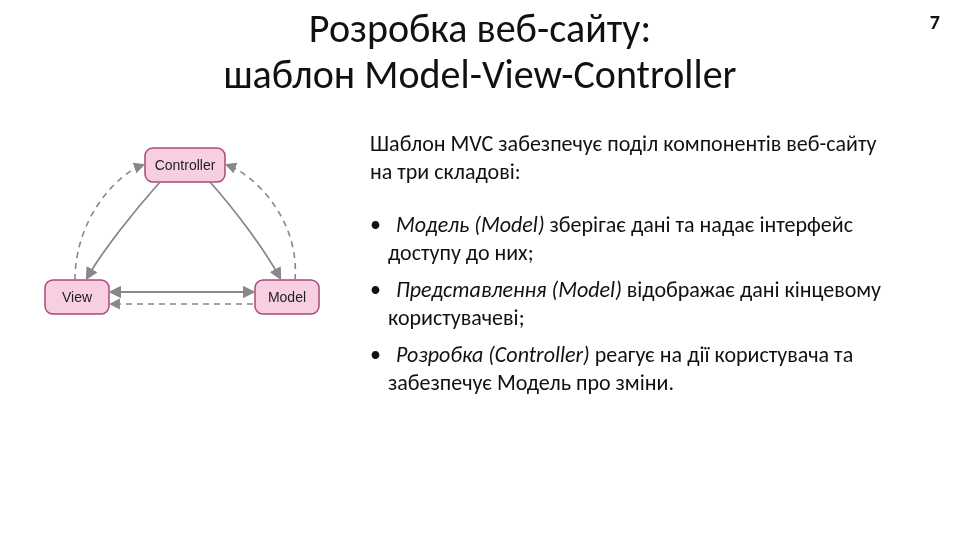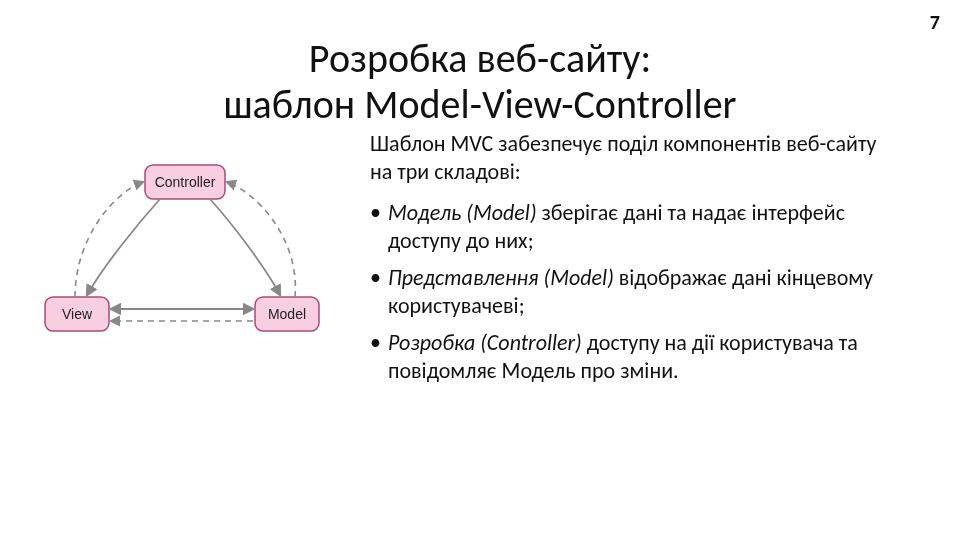--- a/index.html
+++ b/index.html
@@ -1,33 +1,33 @@
 <!DOCTYPE html>
 <html><head>
 <meta charset="utf-8">
 <style>
   * { box-sizing: border-box; margin: 0; padding: 0; }
   html, body { width: 960px; height: 540px; font-family: "Calibri", "Arial", sans-serif; background: #fff; color: #111; }
   .slide { position: relative; width: 960px; height: 540px; }
   .page-num { position: absolute; top: 10px; right: 20px; font-size: 20px; font-weight: 700; }
-  .title { position: absolute; top: 36px; left: 0; width: 100%; text-align: center; font-size: 40px; line-height: 1.15; font-weight: 400; }
+  .title { position: absolute; top: 6px; left: 0; width: 100%; text-align: center; font-size: 40px; line-height: 1.15; font-weight: 400; }
   .content { position: absolute; top: 130px; left: 0; width: 960px; display: flex; }
-  .diagram-wrap { width: 370px; display: flex; align-items: center; justify-content: center; }
+  .diagram-wrap { width: 370px; display: flex; justify-content: center; }
   svg.diagram { width: 320px; height: 230px; }
   .node rect { fill: #f8cfe0; stroke: #a94a7a; stroke-width: 1.5; rx: 8; ry: 8; }
   .node text { font-family: Arial, sans-serif; font-size: 14px; fill: #222; text-anchor: middle; dominant-baseline: middle; }
   .arrow-solid { stroke: #888; stroke-width: 1.8; fill: none; marker-end: url(#arr); }
   .arrow-dashed { stroke: #888; stroke-width: 1.6; fill: none; stroke-dasharray: 6 5; marker-end: url(#arr); }
   .arrow-double { stroke: #888; stroke-width: 1.8; fill: none; marker-start: url(#arr); marker-end: url(#arr); }
   .text-col { width: 560px; padding-right: 30px; font-size: 22px; line-height: 1.25; }
-  .intro { margin-bottom: 14px; }
+  .intro { margin-bottom: 26px; }
   .bullet { display: flex; margin-bottom: 10px; }
   .bullet .dot { width: 18px; flex-shrink: 0; }
   .bullet .body { flex: 1; }
-  .italic { font-style: italic; }
+  .italic { font-style: italic; margin-left: 8px; }
 </style>
 </head>
 <body>
 
 <div class="slide">
 
   <div class="page-num">7</div>
 
   <div class="title">
     <span>Розробка веб-сайту:</span><br>
@@ -86,19 +86,19 @@
       <div class="bullet">
         <span class="dot">•</span>
         <span class="body">
           <span class="italic">Представлення (Model)</span><span> відображає дані кінцевому користувачеві;</span>
         </span>
       </div>
 
       <div class="bullet">
         <span class="dot">•</span>
         <span class="body">
-          <span class="italic">Розробка (Controller)</span><span> доступу на дії користувача та повідомляє Модель про зміни.</span>
+          <span class="italic">Розробка (Controller)</span><span> реагує на дії користувача та забезпечує Модель про зміни.</span>
         </span>
       </div>
     </div>
 
   </div>
 </div>
 
 </body></html>

